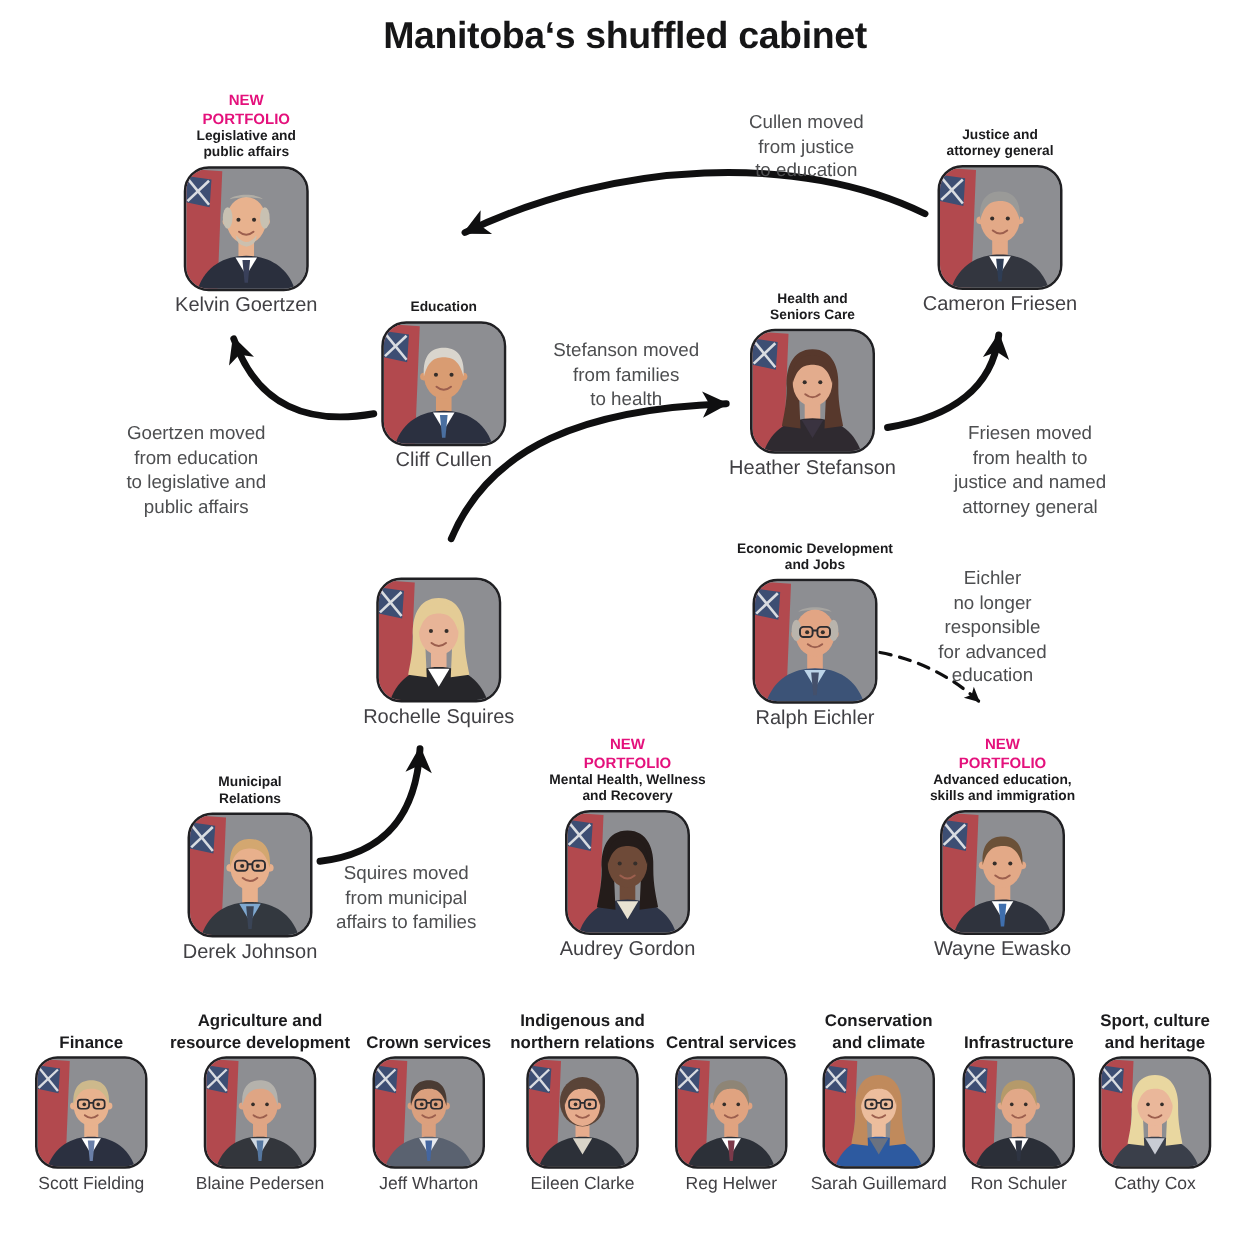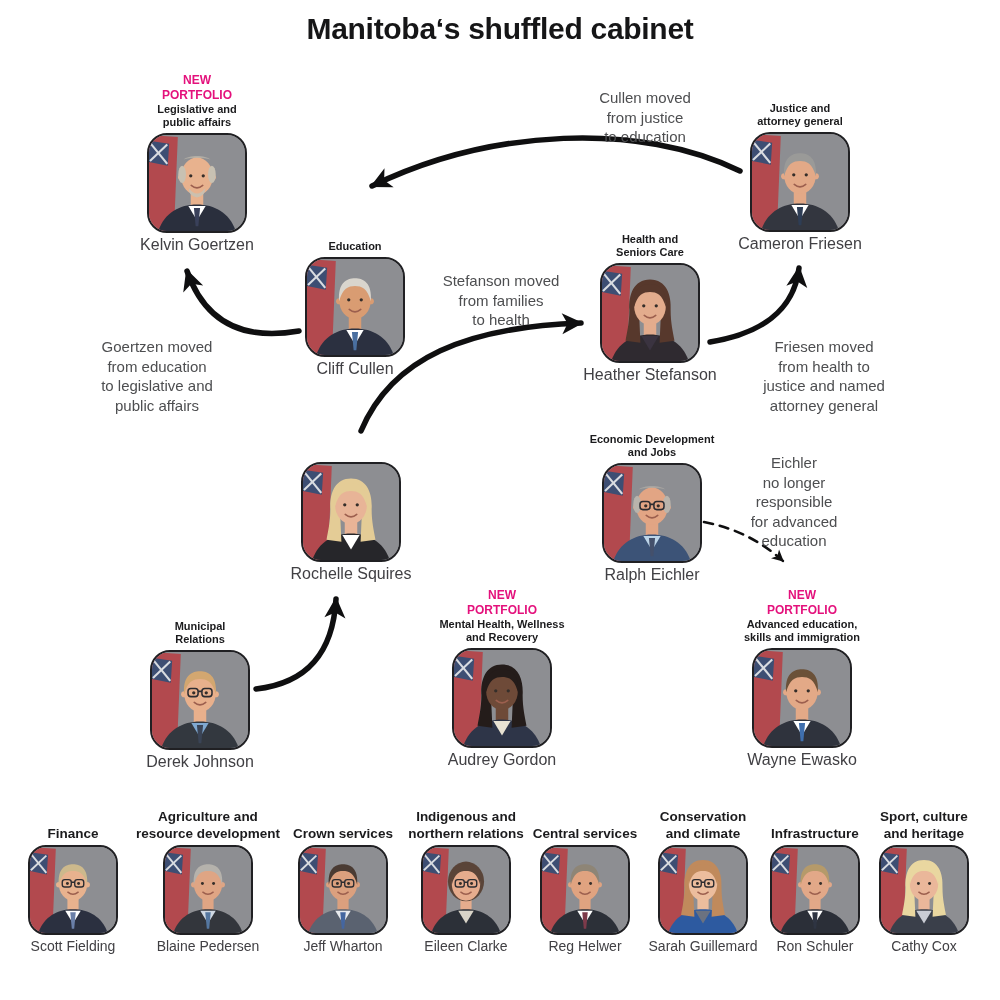--- a/index.html
+++ b/index.html
@@ -591,20 +591,23 @@
 from education
 to legislative and
 public affairs</div>
   <div class="note" style="left:501px;top:271px">Stefanson moved
 from families
 to health</div>
   <div class="note" style="left:824px;top:337px">Friesen moved
 from health to
 justice and named
 attorney general</div>
+  <div class="note" style="left:325px;top:689px">Squires moved
+from municipal
+affairs to families</div>
   <div class="note" style="left:794px;top:453px">Eichler
 no longer
 responsible
 for advanced
 education</div>
 
   <div class="credit">WINNIPEG FREE PRESS</div>
 </div>
 
 </body></html>

